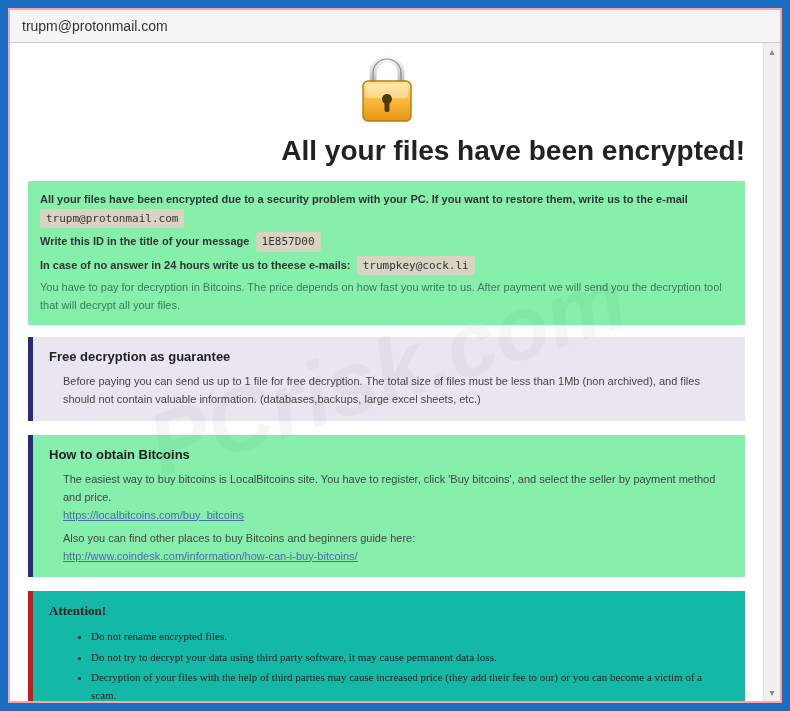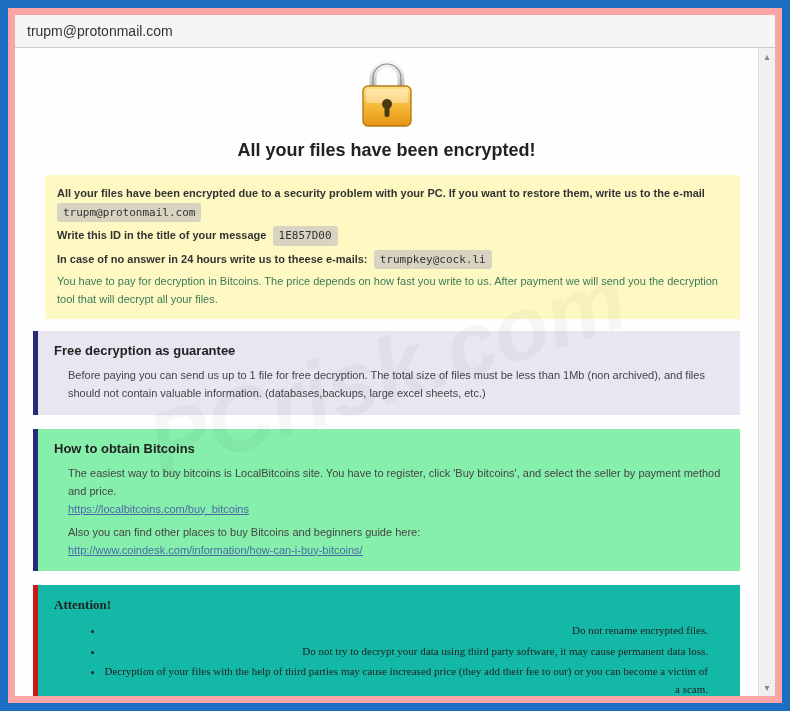--- a/index.html
+++ b/index.html
@@ -6,21 +6,21 @@
     body {
       font-family: Verdana, Tahoma, sans-serif;
       background: #1b6ec2;
       padding: 8px;
       width: 790px;
       height: 711px;
       overflow: hidden;
     }
     .window {
       background: #fff;
-      border: 7px solid #fca5a5;
+      border: 2px solid #fca5a5;
       height: 100%;
       display: flex;
       flex-direction: column;
     }
     .titlebar {
       background: #f5f5f5;
       border-bottom: 1px solid #ccc;
       padding: 8px 12px;
       font-size: 14px;
       color: #333;
@@ -44,34 +44,33 @@
       display: flex;
       flex-direction: column;
       justify-content: space-between;
       align-items: center;
       padding: 3px 0;
     }
     .scroll-arrow { color: #888; font-size: 10px; user-select: none; }
     .lock-wrap { text-align: center; margin-bottom: 4px; }
     .lock-icon { display: inline-block; }
     .heading {
-      text-align: center;
-      font-size: 18px;
+      text-align: right;
+      font-size: 28px;
       font-weight: bold;
       margin: 6px 0 14px;
       color: #222;
     }
     .intro-block {
-      background: #fef9c3;
+      background: #86efac;
       padding: 10px 12px;
       font-size: 11px;
       color: #333;
       line-height: 1.6;
       margin-bottom: 12px;
-      margin-left: 12px;
     }
     .intro-block b { font-weight: bold; }
     .pill {
       display: inline-block;
       background: #d9d3c2;
       border-radius: 3px;
       padding: 1px 6px;
       font-family: Verdana, monospace;
       font-size: 11px;
       color: #333;
@@ -107,21 +106,21 @@
     .link {
       color: #4a6aa8;
       text-decoration: underline;
       cursor: pointer;
     }
     ul.bullets {
       list-style: disc;
       padding-left: 34px;
       color: #222;
     }
-    ul.bullets li { margin: 3px 16px; text-align: right; }
+    ul.bullets li { margin: 3px 8px; }
     
     .wm {
       position: absolute;
       top: 50%; left: 50%;
       transform: translate(-50%, -50%) rotate(-18deg);
       font-size: 90px;
       font-weight: bold;
       color: rgba(0,0,0,0.03);
       font-style: italic;
       white-space: nowrap;

